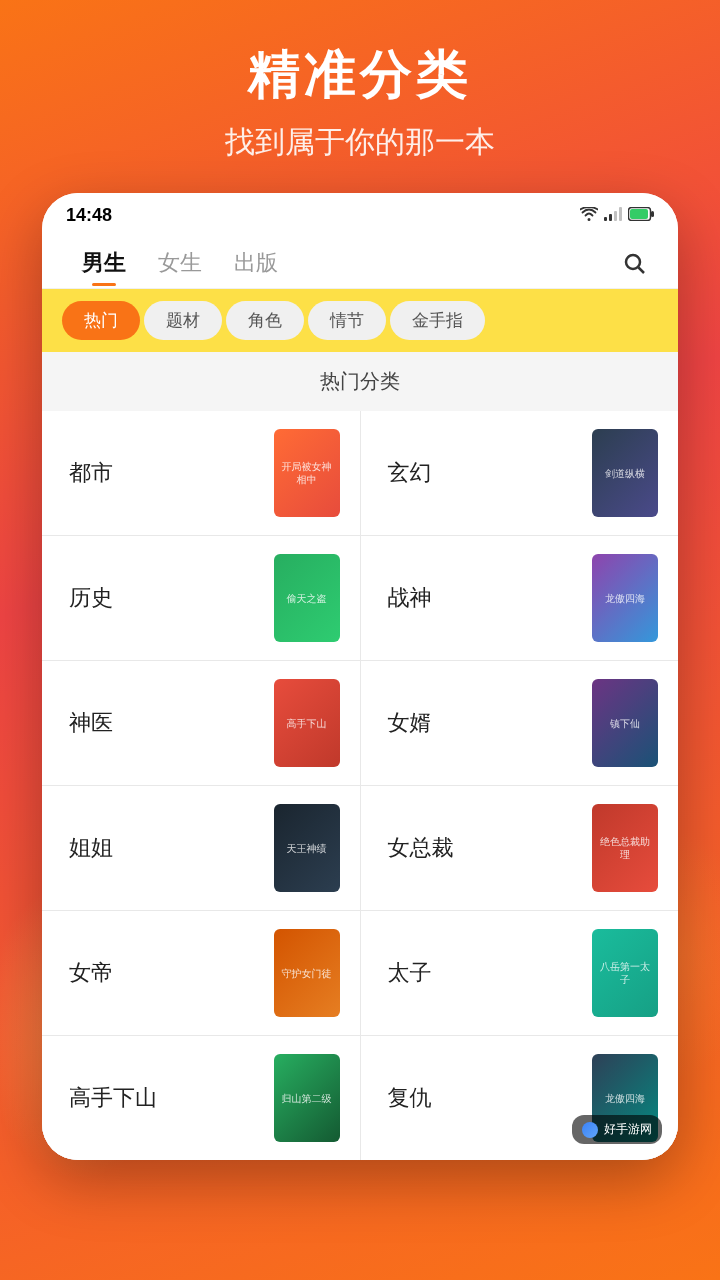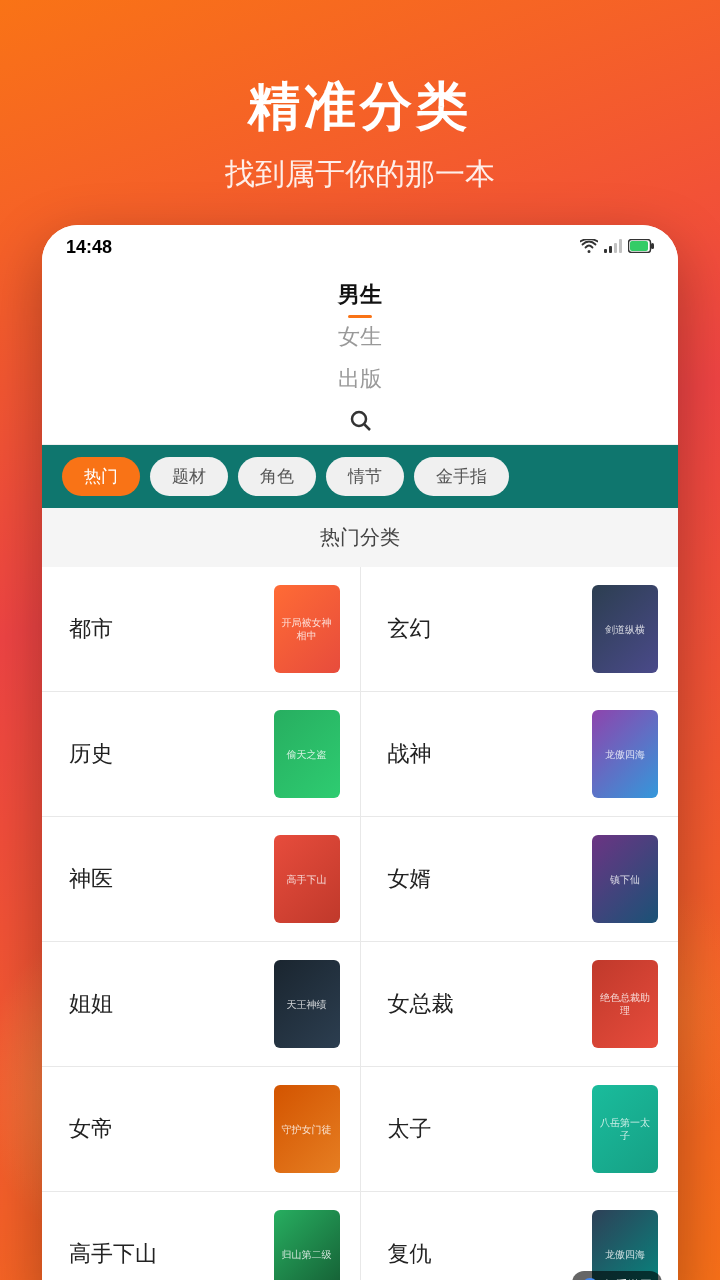--- a/index.html
+++ b/index.html
@@ -11,21 +11,21 @@
       background: linear-gradient(160deg, #f97316 0%, #ef4444 40%, #f97316 100%);
       display: flex;
       flex-direction: column;
       align-items: center;
       overflow: hidden;
       position: relative;
     }
 
     .hero-section {
       width: 100%;
-      padding: 72px 40px 30px;
+      padding: 40px 40px 30px;
       text-align: center;
     }
 
     .hero-title {
       font-size: 52px;
       font-weight: 800;
       color: white;
       letter-spacing: 4px;
       margin-bottom: 12px;
     }
@@ -69,21 +69,20 @@
       gap: 6px;
     }
 
     
     .top-nav {
       background: white;
       display: flex;
       align-items: center;
       padding: 8px 24px 4px;
       border-bottom: 1px solid #f0f0f0;
-      flex-direction: column;
     }
 
     .nav-tab {
       font-size: 22px;
       color: #999;
       padding: 6px 16px;
       cursor: pointer;
       position: relative;
     }
 
@@ -118,23 +117,23 @@
     .search-btn svg {
       width: 24px;
       height: 24px;
       stroke: #333;
       fill: none;
       stroke-width: 2.5;
     }
 
     
     .filter-bar {
-      background: #0f766e;
-      display: flex;
-      gap: 10px;
+      background: #fde047;
+      display: flex;
+      gap: 4px;
       padding: 12px 20px;
       overflow-x: auto;
     }
 
     .filter-pill {
       padding: 8px 22px;
       border-radius: 20px;
       font-size: 17px;
       cursor: pointer;
       white-space: nowrap;

